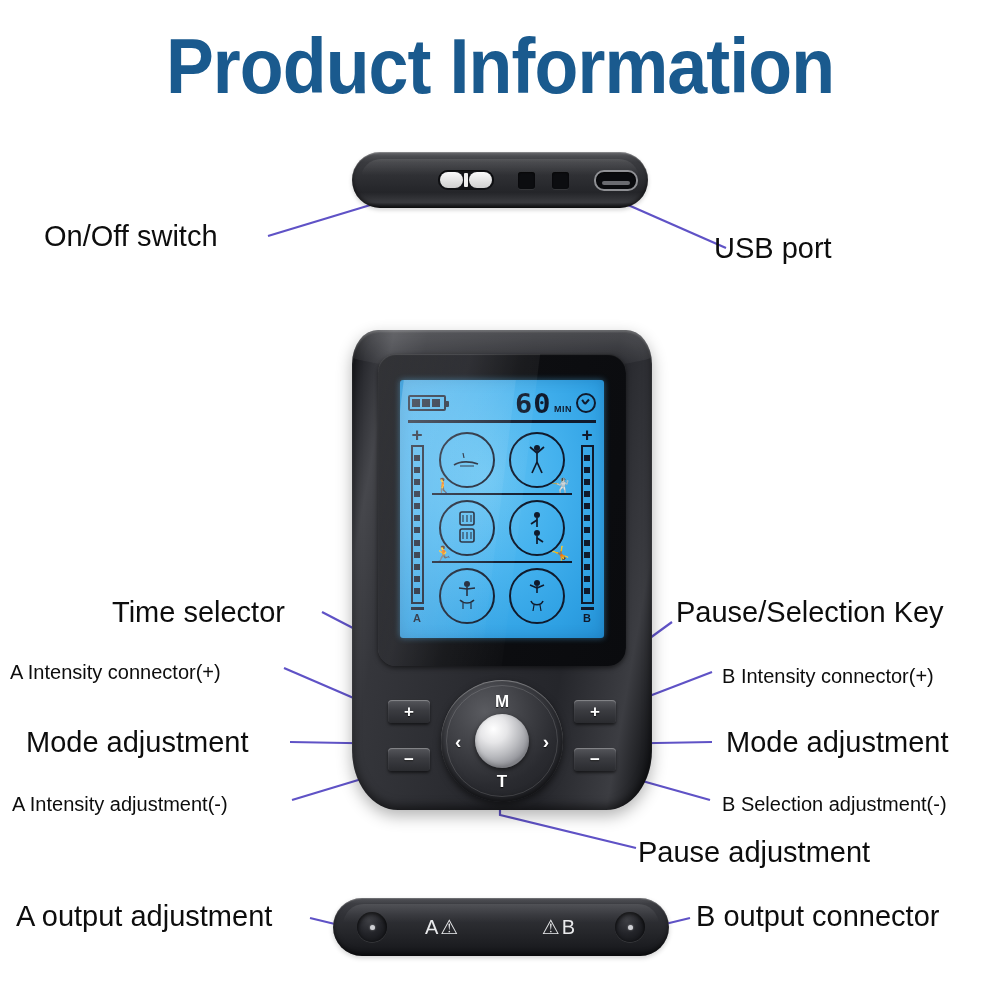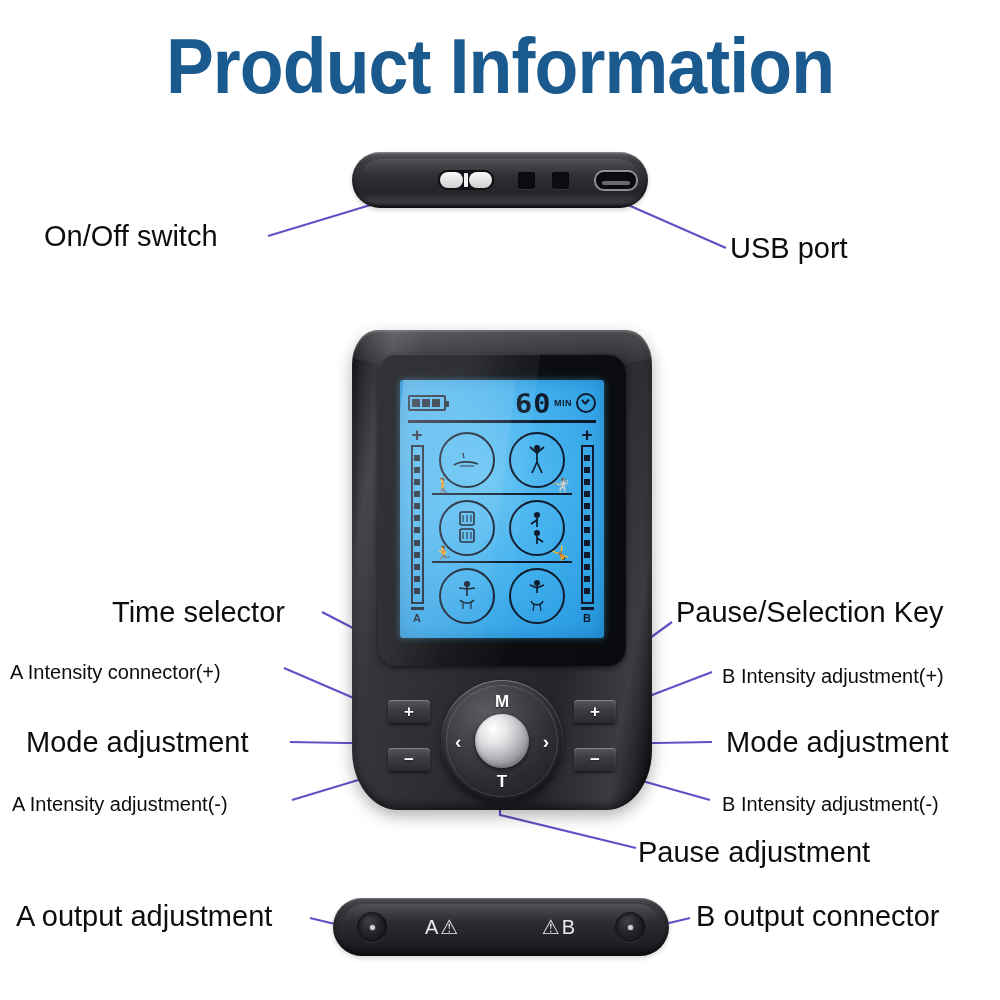--- a/index.html
+++ b/index.html
@@ -246,21 +246,21 @@
     line-height: 1;
     transform: scaleX(1.06);
   }
   .min-unit {
     font-family:"Liberation Sans", sans-serif;
     font-size: 9px;
     font-weight:bold;
     letter-spacing:.5px;
     color:#101a2c;
     align-self:flex-end;
-    margin-bottom: 9px;
+    margin-bottom: 3px;
   }
   .clock-icon {
     width: 20px; height: 20px; border-radius:50%;
     border: 2.4px solid #101a2c;
     position:relative;
     box-sizing: border-box;
     margin-left: 1px;
   }
   .clock-icon::before { 
     content:""; position:absolute; left:6.4px; top:4px;
@@ -508,21 +508,21 @@
     <span class="half l"></span>
     <span class="bar"></span>
     <span class="half r"></span>
   </div>
   <div class="vent v1"></div>
   <div class="vent v2"></div>
   <div id="usb-port"></div>
 </div>
 
 <div class="lbl big" style="left:44px; top:222px;">On/Off switch</div>
-<div class="lbl big" style="left:730px; top:234px;">USB port</div>
+<div class="lbl big" style="left:714px; top:234px;">USB port</div>
 
 <div id="device">
 
   <div id="bezel">
 
     <div id="lcd">
 
       <div id="lcd-status">
         <div class="battery">
           <i></i>
@@ -683,23 +683,23 @@
   </div>
 
 </div>
 
 <div class="lbl big" style="left:112px; top:598px;">Time selector</div>
 <div class="lbl sm" style="left:10px;  top:662px;">A Intensity connector(+)</div>
 <div class="lbl big" style="left:26px;  top:728px;">Mode adjustment</div>
 <div class="lbl sm" style="left:12px;  top:794px;">A Intensity adjustment(-)</div>
 
 <div class="lbl big" style="left:676px; top:598px;">Pause/Selection Key</div>
-<div class="lbl sm" style="left:722px; top:666px;">B Intensity adjustment(+)</div>
+<div class="lbl sm" style="left:722px; top:666px;">B Intensity connector(+)</div>
 <div class="lbl big" style="left:726px; top:728px;">Mode adjustment</div>
-<div class="lbl sm" style="left:722px; top:794px;">B Intensity adjustment(-)</div>
+<div class="lbl sm" style="left:722px; top:794px;">B Selection adjustment(-)</div>
 
 <div class="lbl big" style="left:638px; top:838px;">Pause adjustment</div>
 
 <div id="bottom-view">
   <div class="jack a"></div>
   <div class="port-mark a">A⚠</div>
   <div class="port-mark b">⚠B</div>
   <div class="jack b"></div>
 </div>
 

